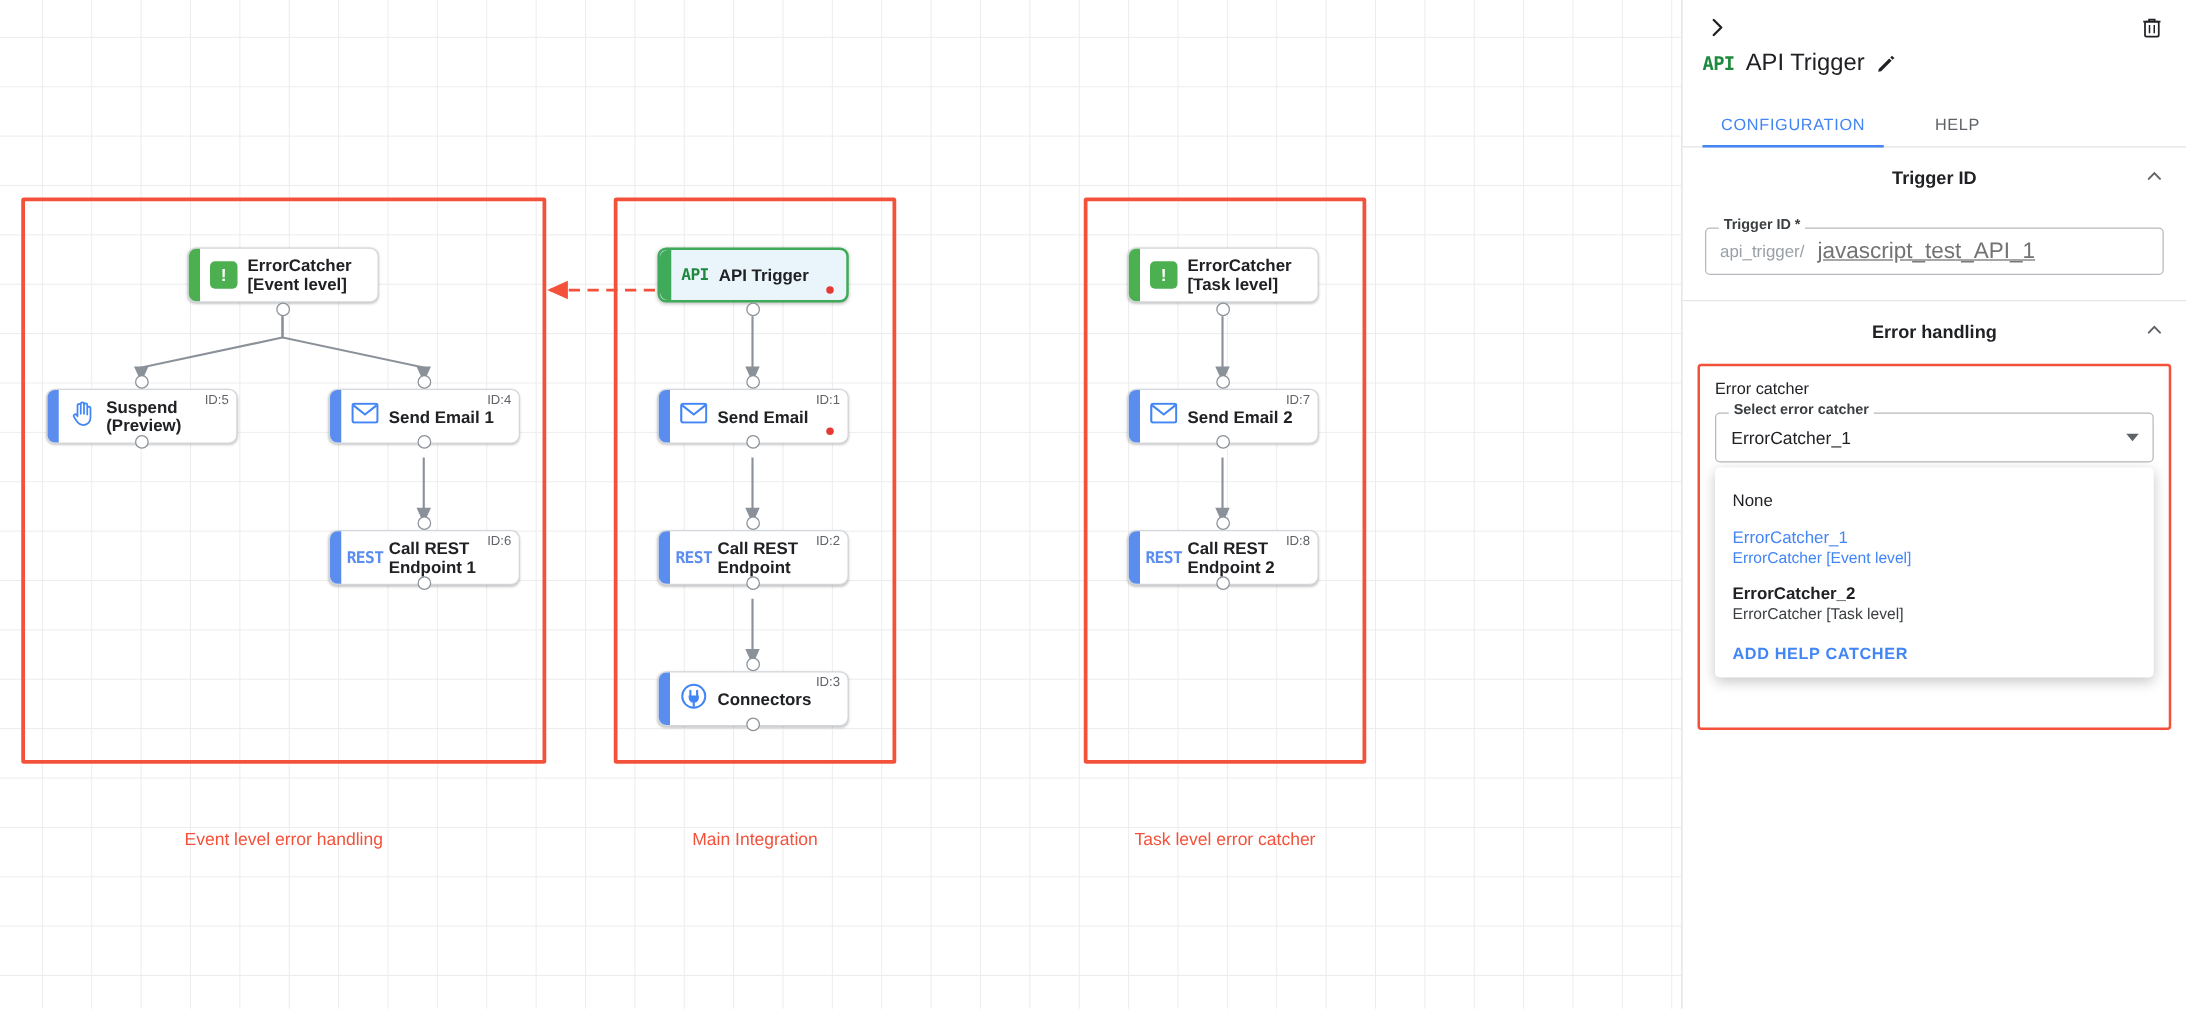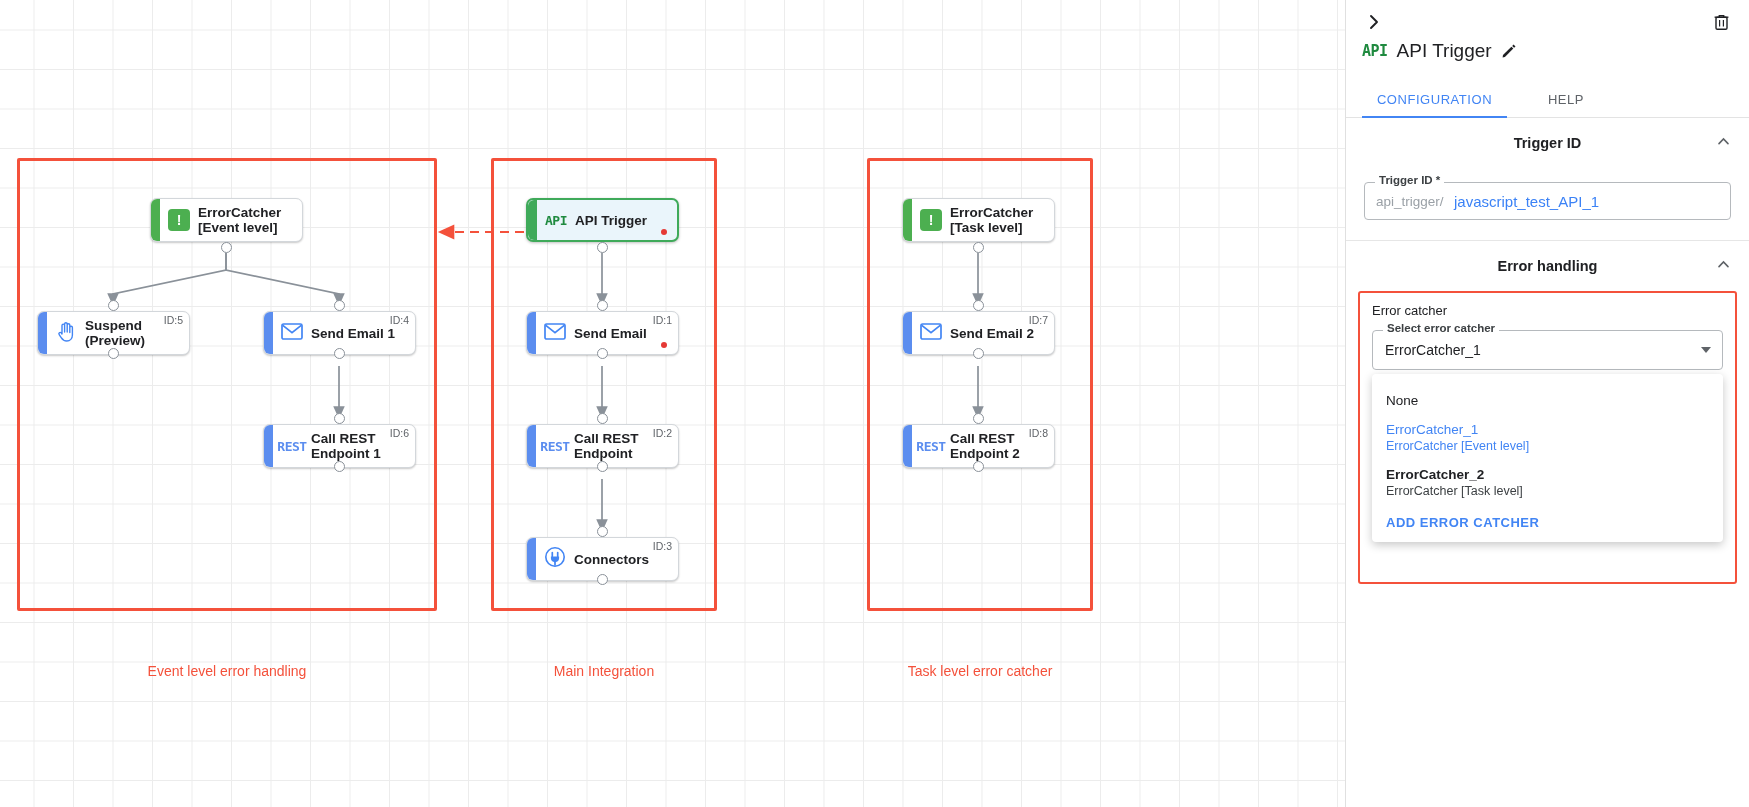--- a/index.html
+++ b/index.html
@@ -77,21 +77,21 @@
   .section-head{position:relative;height:50px;display:flex;align-items:center;padding:0 18px;
       font-size:14.5px;font-weight:bold;color:#202124;justify-content:center;}
   .chev{position:absolute;right:18px;top:50%;transform:translateY(-50%);color:#5f6368;}
   .divider{height:1px;background:#e6e6e6;margin:0;}
 
   .field-wrap{position:relative;margin:14px 18px 20px 18px;height:38px;}
   .outlined{position:absolute;inset:0;border:1px solid #b5b9bd;border-radius:4px;box-sizing:border-box;}
   .outlined-label{position:absolute;left:11px;top:-8px;background:#fff;padding:0 4px;font-size:11.5px;
       font-weight:bold;color:#3c4043;}
   .field-prefix{position:absolute;left:12px;top:50%;transform:translateY(-50%);font-size:13.5px;color:#9aa0a6;}
-  .field-value{position:absolute;left:90px;top:50%;transform:translateY(-50%);font-size:15px;color:#3b82f6;}
+  .field-value{position:absolute;left:90px;top:50%;transform:translateY(-50%);font-size:18px;color:#737373;text-decoration:underline;}
 
   
   .err-box{position:relative;margin:0 12px;border:2.5px solid #f4513b;border-radius:3px;box-sizing:border-box;padding:10px 12px 16px 12px;}
   .err-box-title{font-size:13px;color:#202124;margin-bottom:12px;}
   .select-wrap{position:relative;height:40px;}
   .select-label{position:absolute;left:11px;top:-8px;background:#fff;padding:0 4px;font-size:11.5px;font-weight:bold;color:#3c4043;text-align:right;}
   .select-value{position:absolute;left:13px;top:50%;transform:translateY(-50%);font-size:14px;color:#202124;}
   .select-arrow{position:absolute;right:12px;top:50%;transform:translateY(-50%);width:0;height:0;
     border-left:5px solid transparent;border-right:5px solid transparent;border-top:6px solid #5f6368;}
 
@@ -352,20 +352,20 @@
               <div class="dd-main">None</div>
             </div>
             <div class="dd-item sel">
               <div class="dd-main">ErrorCatcher_1</div>
               <div class="dd-sub">ErrorCatcher [Event level]</div>
             </div>
             <div class="dd-item bold">
               <div class="dd-main">ErrorCatcher_2</div>
               <div class="dd-sub">ErrorCatcher [Task level]</div>
             </div>
-            <div class="dd-add">ADD ERROR CATCHER</div>
+            <div class="dd-add">ADD HELP CATCHER</div>
           </div>
       </div>
       <div style="height:196px"></div>
     </div>
 
   </div>
 </div>
 
 </body></html>

